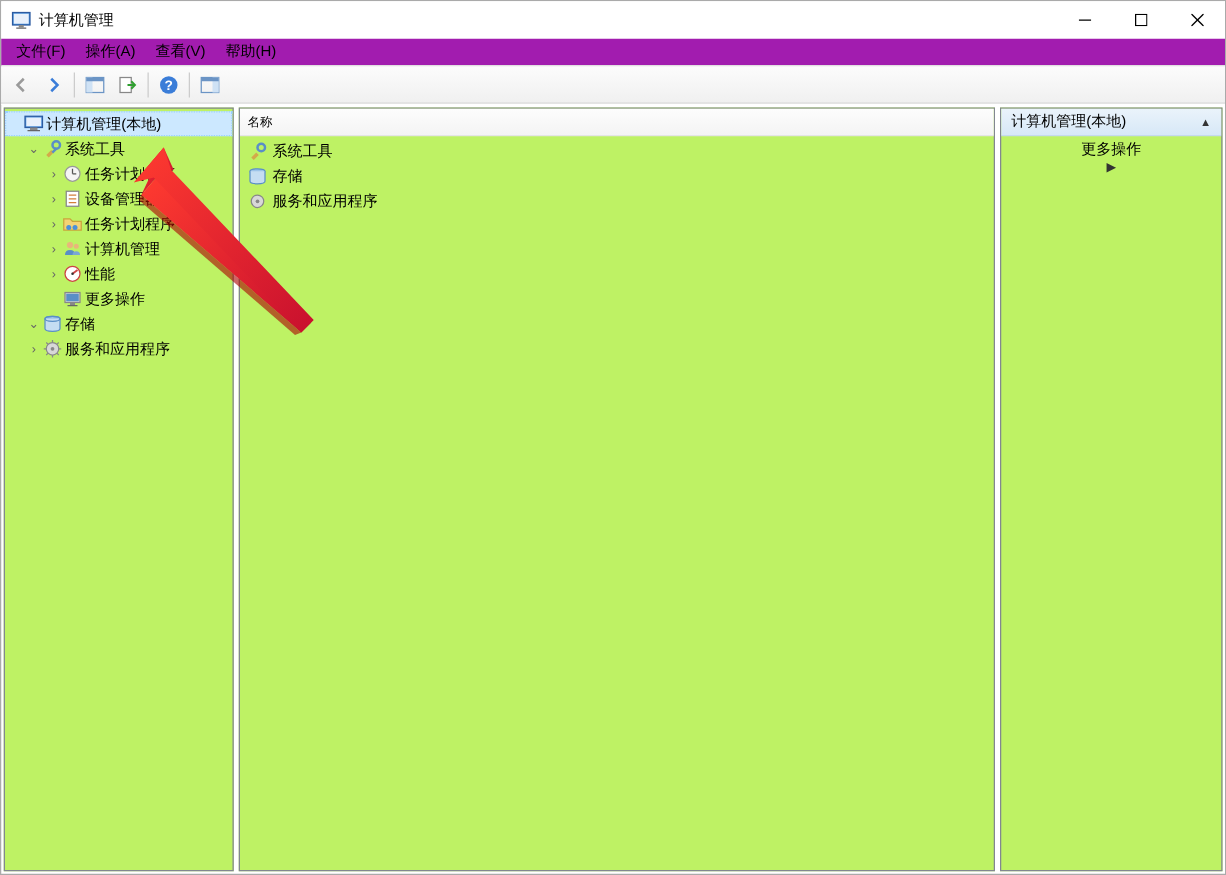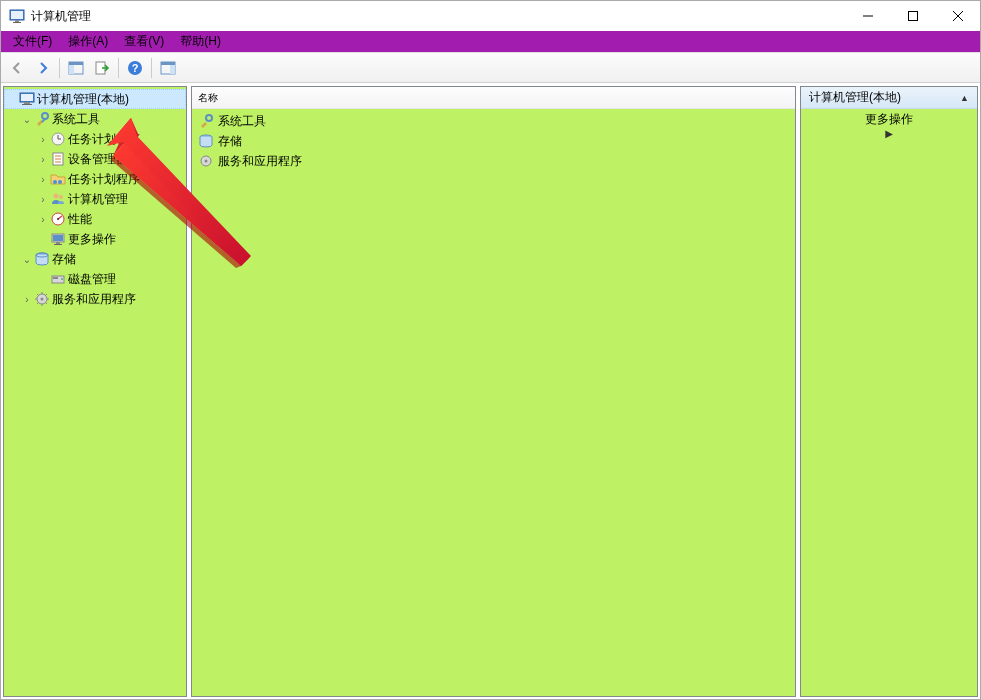--- a/index.html
+++ b/index.html
@@ -247,31 +247,20 @@
           <span class="indent"></span>
           <span class="expander">⌄</span>
           <svg class="tree-icon" viewBox="0 0 16 16">
               <ellipse cx="8" cy="4" rx="6" ry="2" fill="#9cc3e8" stroke="#5a8fc7"></ellipse>
               <path d="M2 4 L2 12 Q2 14 8 14 Q14 14 14 12 L14 4" fill="#c5ddf2" stroke="#5a8fc7"></path>
               <ellipse cx="8" cy="4" rx="6" ry="2" fill="none" stroke="#5a8fc7"></ellipse>
             </svg>
           <span class="tree-label">存储</span>
         </div>
 
-        <div class="tree-node">
-          <span class="indent"></span>
-            <span class="indent"></span>
-          <span class="expander"></span>
-          <svg class="tree-icon" viewBox="0 0 16 16">
-              <rect x="2" y="5" width="12" height="7" fill="#d8d8d8" stroke="#888"></rect>
-              <circle cx="12" cy="8" r="1" fill="#5a8"></circle>
-              <rect x="3" y="6" width="5" height="2" fill="#888"></rect>
-            </svg>
-          <span class="tree-label">磁盘管理</span>
-        </div>
 
         <div class="tree-node">
           <span class="indent"></span>
           <span class="expander">›</span>
           <svg class="tree-icon" viewBox="0 0 16 16">
               <circle cx="8" cy="8" r="5" fill="#d8d8d8" stroke="#888"></circle>
               <circle cx="8" cy="8" r="1.5" fill="#888"></circle>
               <path d="M8 1 L8 3 M8 13 L8 15 M1 8 L3 8 M13 8 L15 8 M3 3 L4.5 4.5 M11.5 11.5 L13 13 M3 13 L4.5 11.5 M11.5 4.5 L13 3" stroke="#888"></path>
             </svg>
           <span class="tree-label">服务和应用程序</span>

